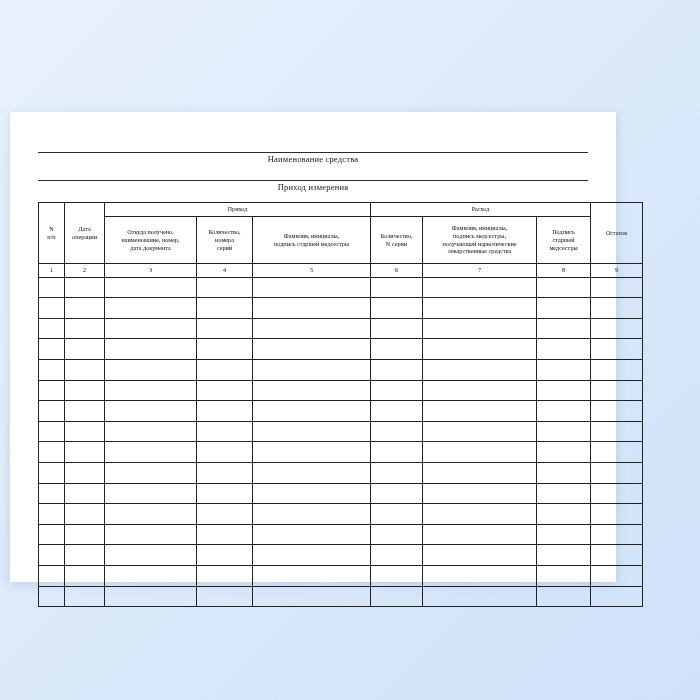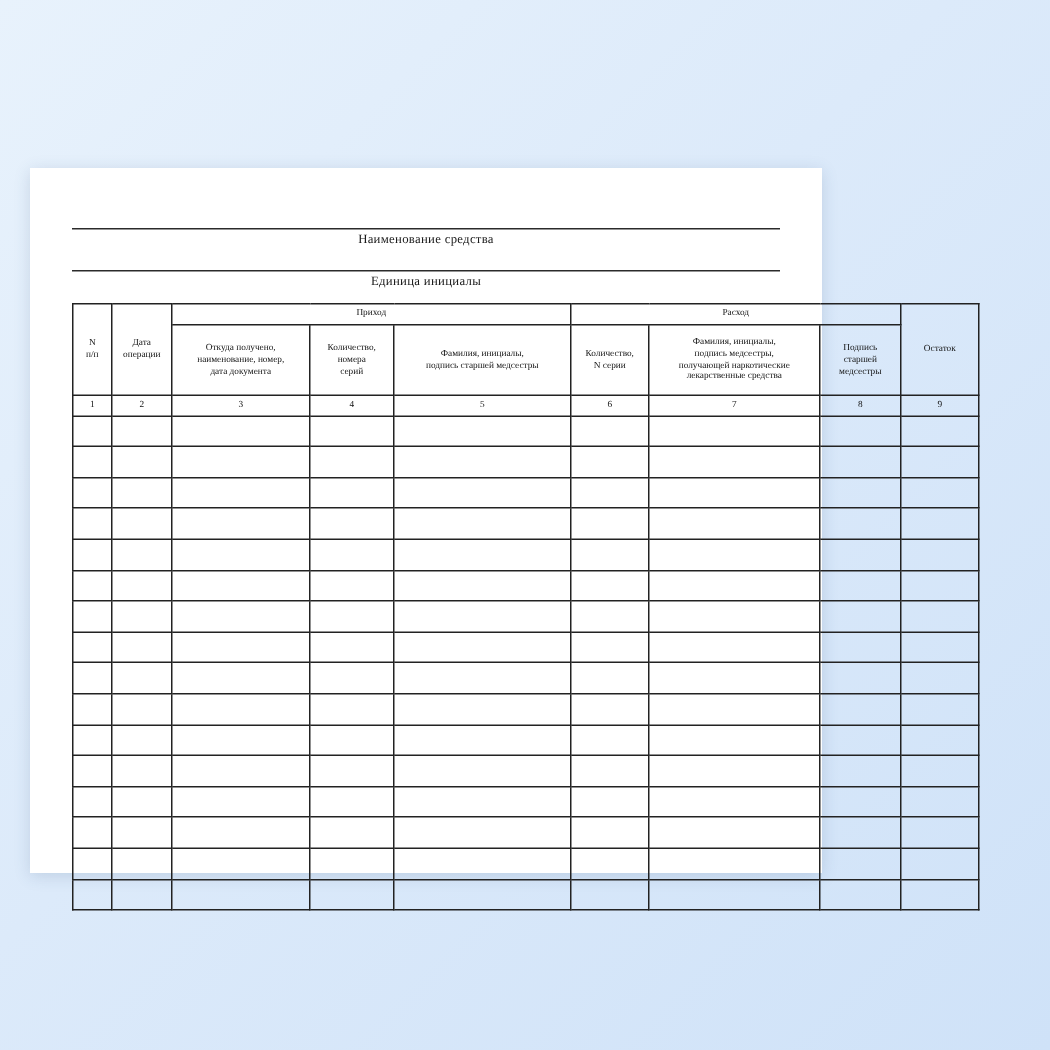--- a/index.html
+++ b/index.html
@@ -13,23 +13,23 @@
     background: linear-gradient(135deg, #e8f2fc 0%, #dceafa 45%, #cfe2f8 100%);
     font-family: "Liberation Serif", serif;
   }
   .stage {
     position: relative;
     width: 700px;
     height: 700px;
   }
   .sheet {
     position: absolute;
-    left: 20px;
+    left: 10px;
     top: 112px;
-    width: 528px;
+    width: 606px;
     height: 470px;
     background: #ffffff;
     box-shadow: 0 2px 10px rgba(60, 90, 130, 0.18);
   }
   .sheet-inner {
     position: absolute;
     left: 28px;
     top: 22px;
     right: 28px;
     bottom: 18px;
@@ -103,21 +103,21 @@
 <body>
 
 <div class="stage">
   <div class="sheet">
     <div class="sheet-inner">
 
       <div class="head-lines">
         <div class="head-line"></div>
         <div class="head-caption">Наименование средства</div>
         <div class="head-line second"></div>
-        <div class="head-caption">Единица инициалы</div>
+        <div class="head-caption">Приход измерения</div>
       </div>
 
       <table class="reg">
         <colgroup>
           <col class="c1">
             <col class="c2">
             <col class="c3">
             <col class="c4">
             <col class="c5">
             <col class="c6">

